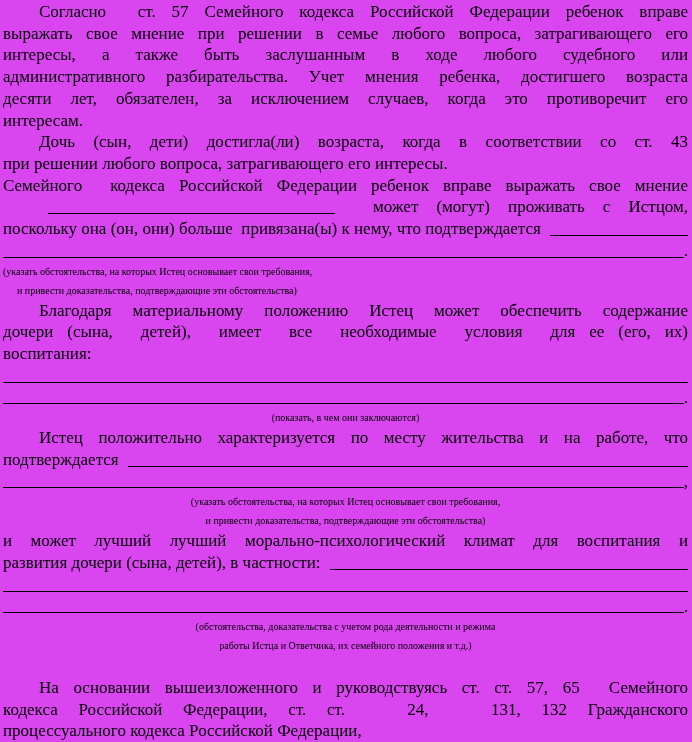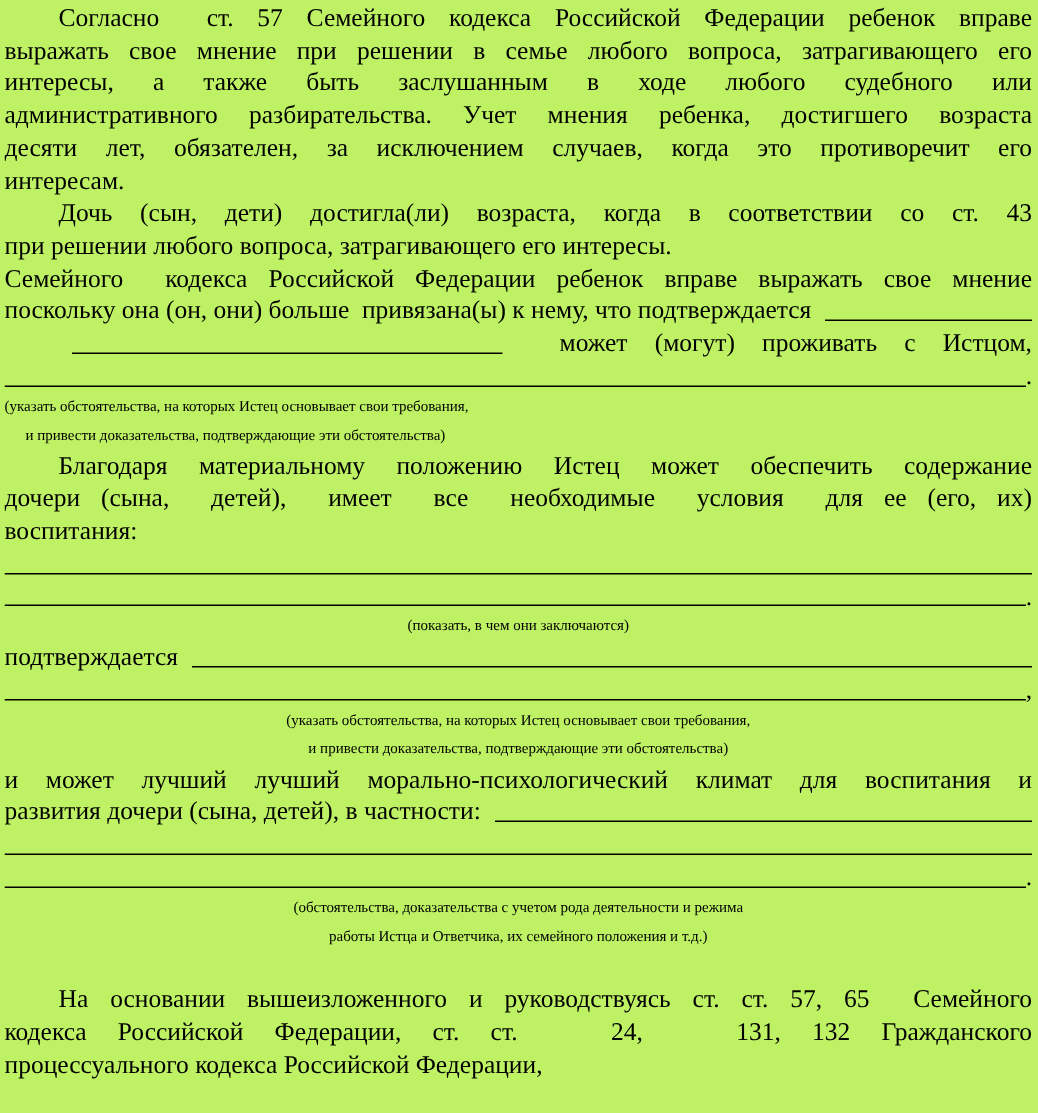--- a/index.html
+++ b/index.html
@@ -7,21 +7,21 @@
     width: 692px;
     font-family: "Liberation Serif", "DejaVu Serif", serif;
     color: #000000;
   }
   .page {
     box-sizing: border-box;
     width: 692px;
     height: 742px;
     padding: 1px 4px 0 3px;
     overflow: hidden;
-    background: #bef264;
+    background: #d946ef;
   }
   .ln {
     font-size: 17px;
     line-height: 21.72px;
     height: 21.72px;
     white-space: nowrap;
     overflow: hidden;
   }
   .j {
     text-align: justify;
@@ -73,27 +73,27 @@
     <div class="ln">интересам.</div>
   </div>
 
   <div>
     <div class="ln j indent">Дочь (сын, дети) достигла(ли) возраста, когда в соответствии со ст. 43</div>
     <div class="ln">при решении любого вопроса, затрагивающего его интересы.</div>
     <div class="ln j">Семейного &nbsp;кодекса Российской Федерации ребенок вправе выражать свое мнение</div>
   </div>
 
   <div class="ln flexline">
-    <span class="pre">поскольку она (он, они) больше &nbsp;привязана(ы) к нему, что подтверждается</span>
-    <span class="uf"></span>
+    <span class="ufix"></span>
+    <span class="stretch">может (могут) проживать с Истцом,</span>
   </div>
 
   <div class="ln flexline">
-    <span class="ufix"></span>
-    <span class="stretch">может (могут) проживать с Истцом,</span>
+    <span class="pre">поскольку она (он, они) больше &nbsp;привязана(ы) к нему, что подтверждается</span>
+    <span class="uf"></span>
   </div>
 
   <div class="ln flexline">
     <span class="uf"></span>
     <span class="tail">.</span>
   </div>
 
   <div class="ln small">(указать обстоятельства, на которых Истец основывает свои требования,</div>
   <div class="ln small indent2">и привести доказательства, подтверждающие эти обстоятельства)</div>
 
@@ -105,20 +105,21 @@
 
   <div class="ln flexline">
     <span class="uf"></span>
   </div>
   <div class="ln flexline">
     <span class="uf"></span>
     <span class="tail">.</span>
   </div>
   <div class="ln small center">(показать, в чем они заключаются)</div>
 
+  <div class="ln j indent">Истец положительно характеризуется по месту жительства и на работе, что</div>
   <div class="ln flexline">
     <span class="pre">подтверждается</span>
     <span class="uf"></span>
   </div>
   <div class="ln flexline">
     <span class="uf"></span>
     <span class="tail">,</span>
   </div>
   <div class="ln small center">(указать обстоятельства, на которых Истец основывает свои требования,</div>
   <div class="ln small center">и привести доказательства, подтверждающие эти обстоятельства)</div>

